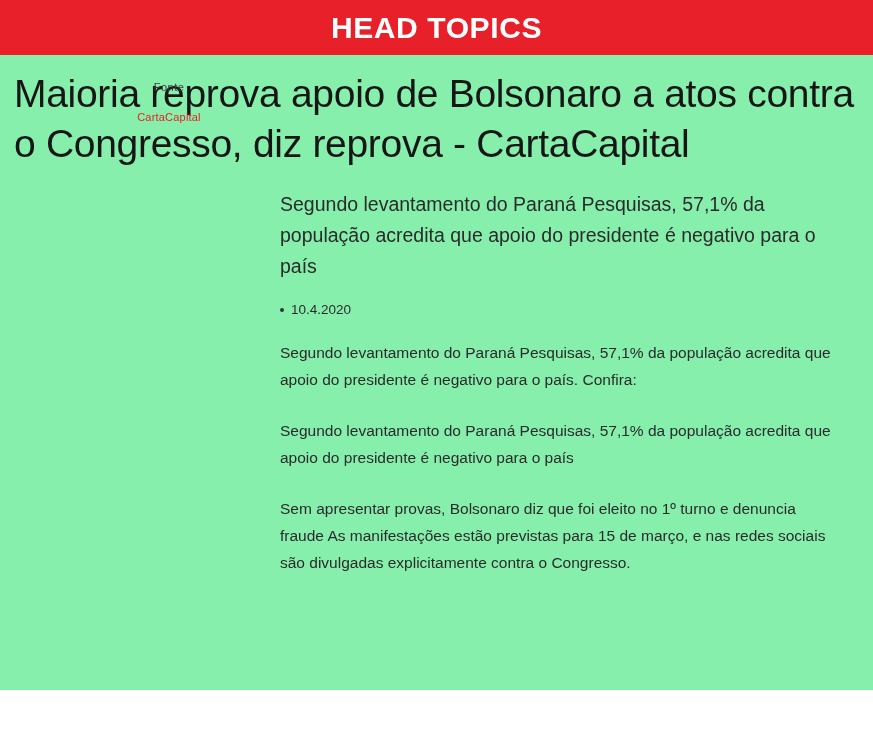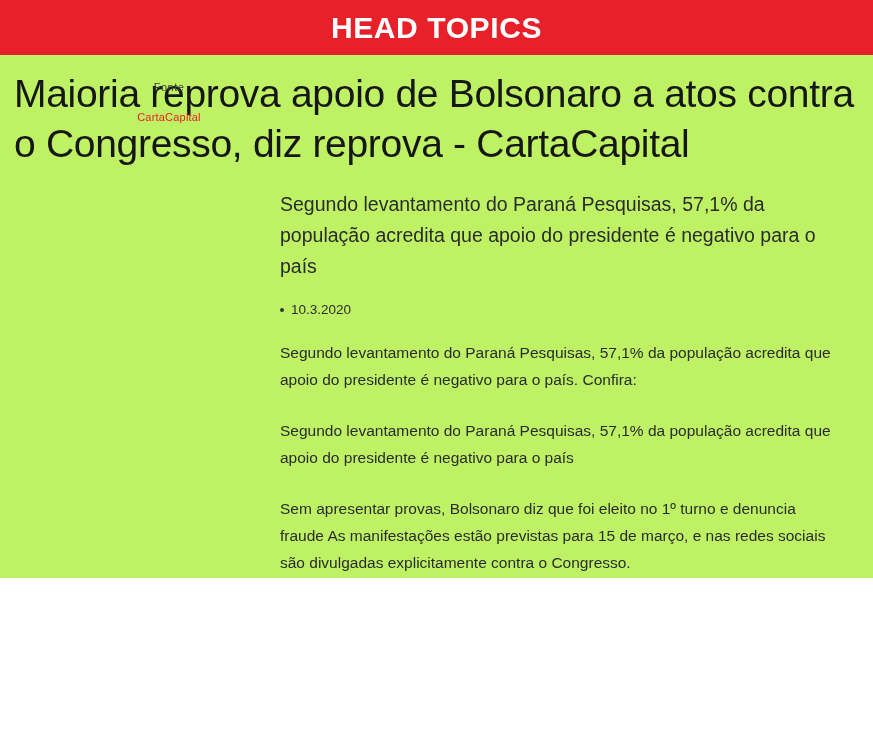--- a/index.html
+++ b/index.html
@@ -10,23 +10,23 @@
   body {
     width: 873px;
     height: 734px;
     font-family: "Liberation Sans", sans-serif;
     color: #1a1a1a;
     overflow: hidden;
     position: relative;
   }
   .page {
     width: 873px;
-    height: 578px;
+    height: 690px;
     position: relative;
-    background: #bef264;
+    background: #86efac;
   }
   
   .banner {
     background: #e8202a;
     height: 55px;
     display: flex;
     align-items: center;
     justify-content: center;
   }
   .banner-title {
@@ -134,21 +134,21 @@
     </div>
   </div>
 
   <div class="content">
 
     <p class="deck">Segundo levantamento do Paraná Pesquisas, 57,1% da população acredita que apoio do presidente é negativo para o país</p>
 
 
     <div class="date-row">
       <span class="bullet"></span>
-      <span class="date-text">10.3.2020</span>
+      <span class="date-text">10.4.2020</span>
     </div>
 
     <p class="para">Segundo levantamento do Paraná Pesquisas, 57,1% da população acredita que apoio do presidente é negativo para o país. Confira:</p>
     <p class="para">Segundo levantamento do Paraná Pesquisas, 57,1% da população acredita que apoio do presidente é negativo para o país</p>
     <p class="para">Sem apresentar provas, Bolsonaro diz que foi eleito no 1º turno e denuncia fraude As manifestações estão previstas para 15 de março, e nas redes sociais são divulgadas explicitamente contra o Congresso.</p>
 
   </div>
 </div>
 
 </body></html>

